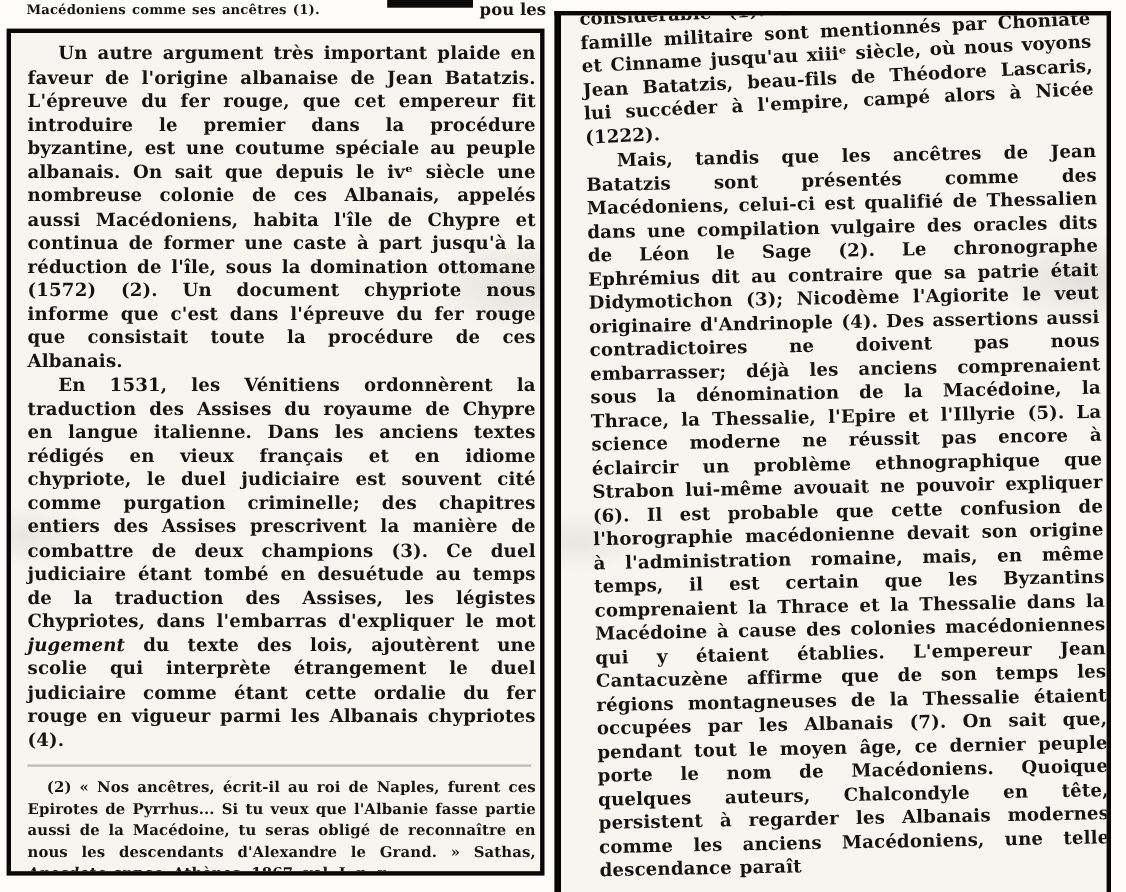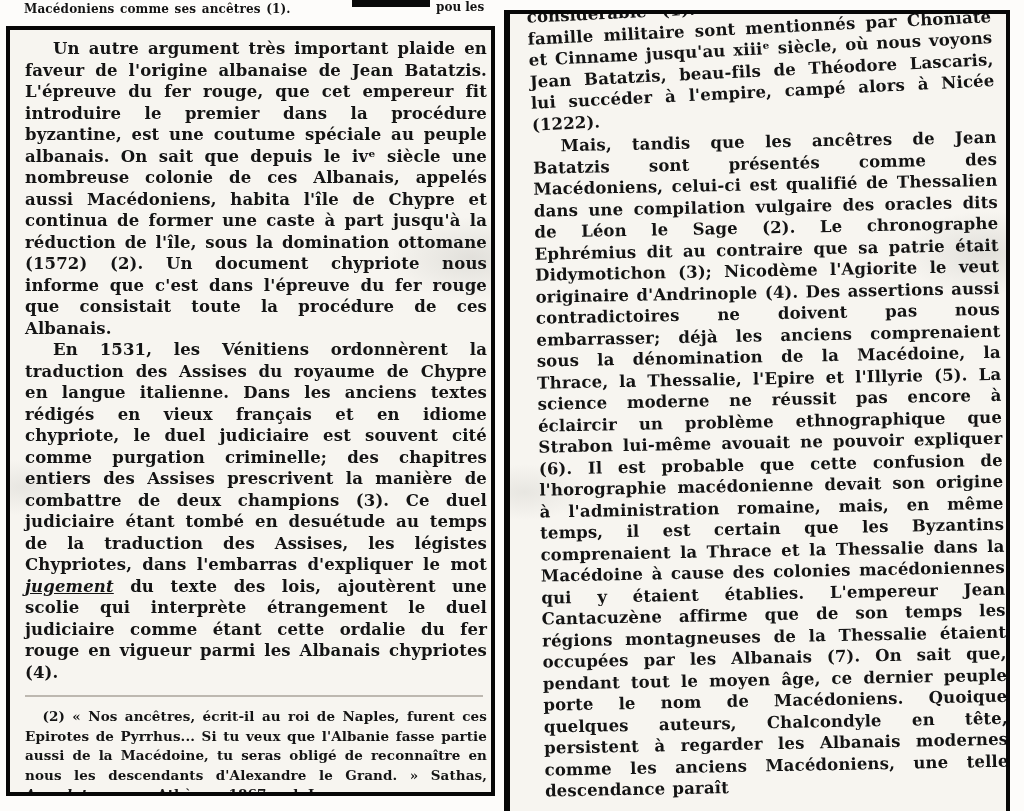--- a/index.html
+++ b/index.html
@@ -34,26 +34,26 @@
   .body-text p.indent{text-indent:1.7em;}
   .footnotes p{margin:0;text-align:justify;
     font-size:13.5px;line-height:19.6px;font-weight:700;
     text-indent:1.3em;letter-spacing:.1px;}
   .fn-rule{border:none;border-top:2px solid #bdb8b0;margin:12px 4px 10px 0;}
   
   .line-above{
     position:absolute;top:2px;left:24px;width:420px;
     font-size:12px;font-weight:700;letter-spacing:.15px;word-spacing:1.2px;}
   .corner-bar{position:absolute;top:0;left:352px;width:78px;height:7px;background:#0a0a0a;}
-  .corner-text{position:absolute;top:0;left:436px;font-size:12px;font-weight:700;}
+  .corner-text{position:absolute;top:0;left:436px;font-size:15px;font-weight:700;}
   
   .right-inner{transform:rotate(-1.1deg);transform-origin:8% 0;}
   .r-p1{margin-top:-8px !important;transform:rotate(-1.7deg);transform-origin:0 100%;}
   .gap-to-fn{height:38px;}
-  i{font-style:italic;text-decoration:underline;}
+  i{font-style:italic;}
 </style>
 </head>
 <body>
 
 <div class="line-above">Macédoniens comme ses ancêtres (1).</div>
 <div class="corner-bar"></div>
 <div class="corner-text">pou les</div>
 
 <div class="page page-left">
   <div class="body-text">

